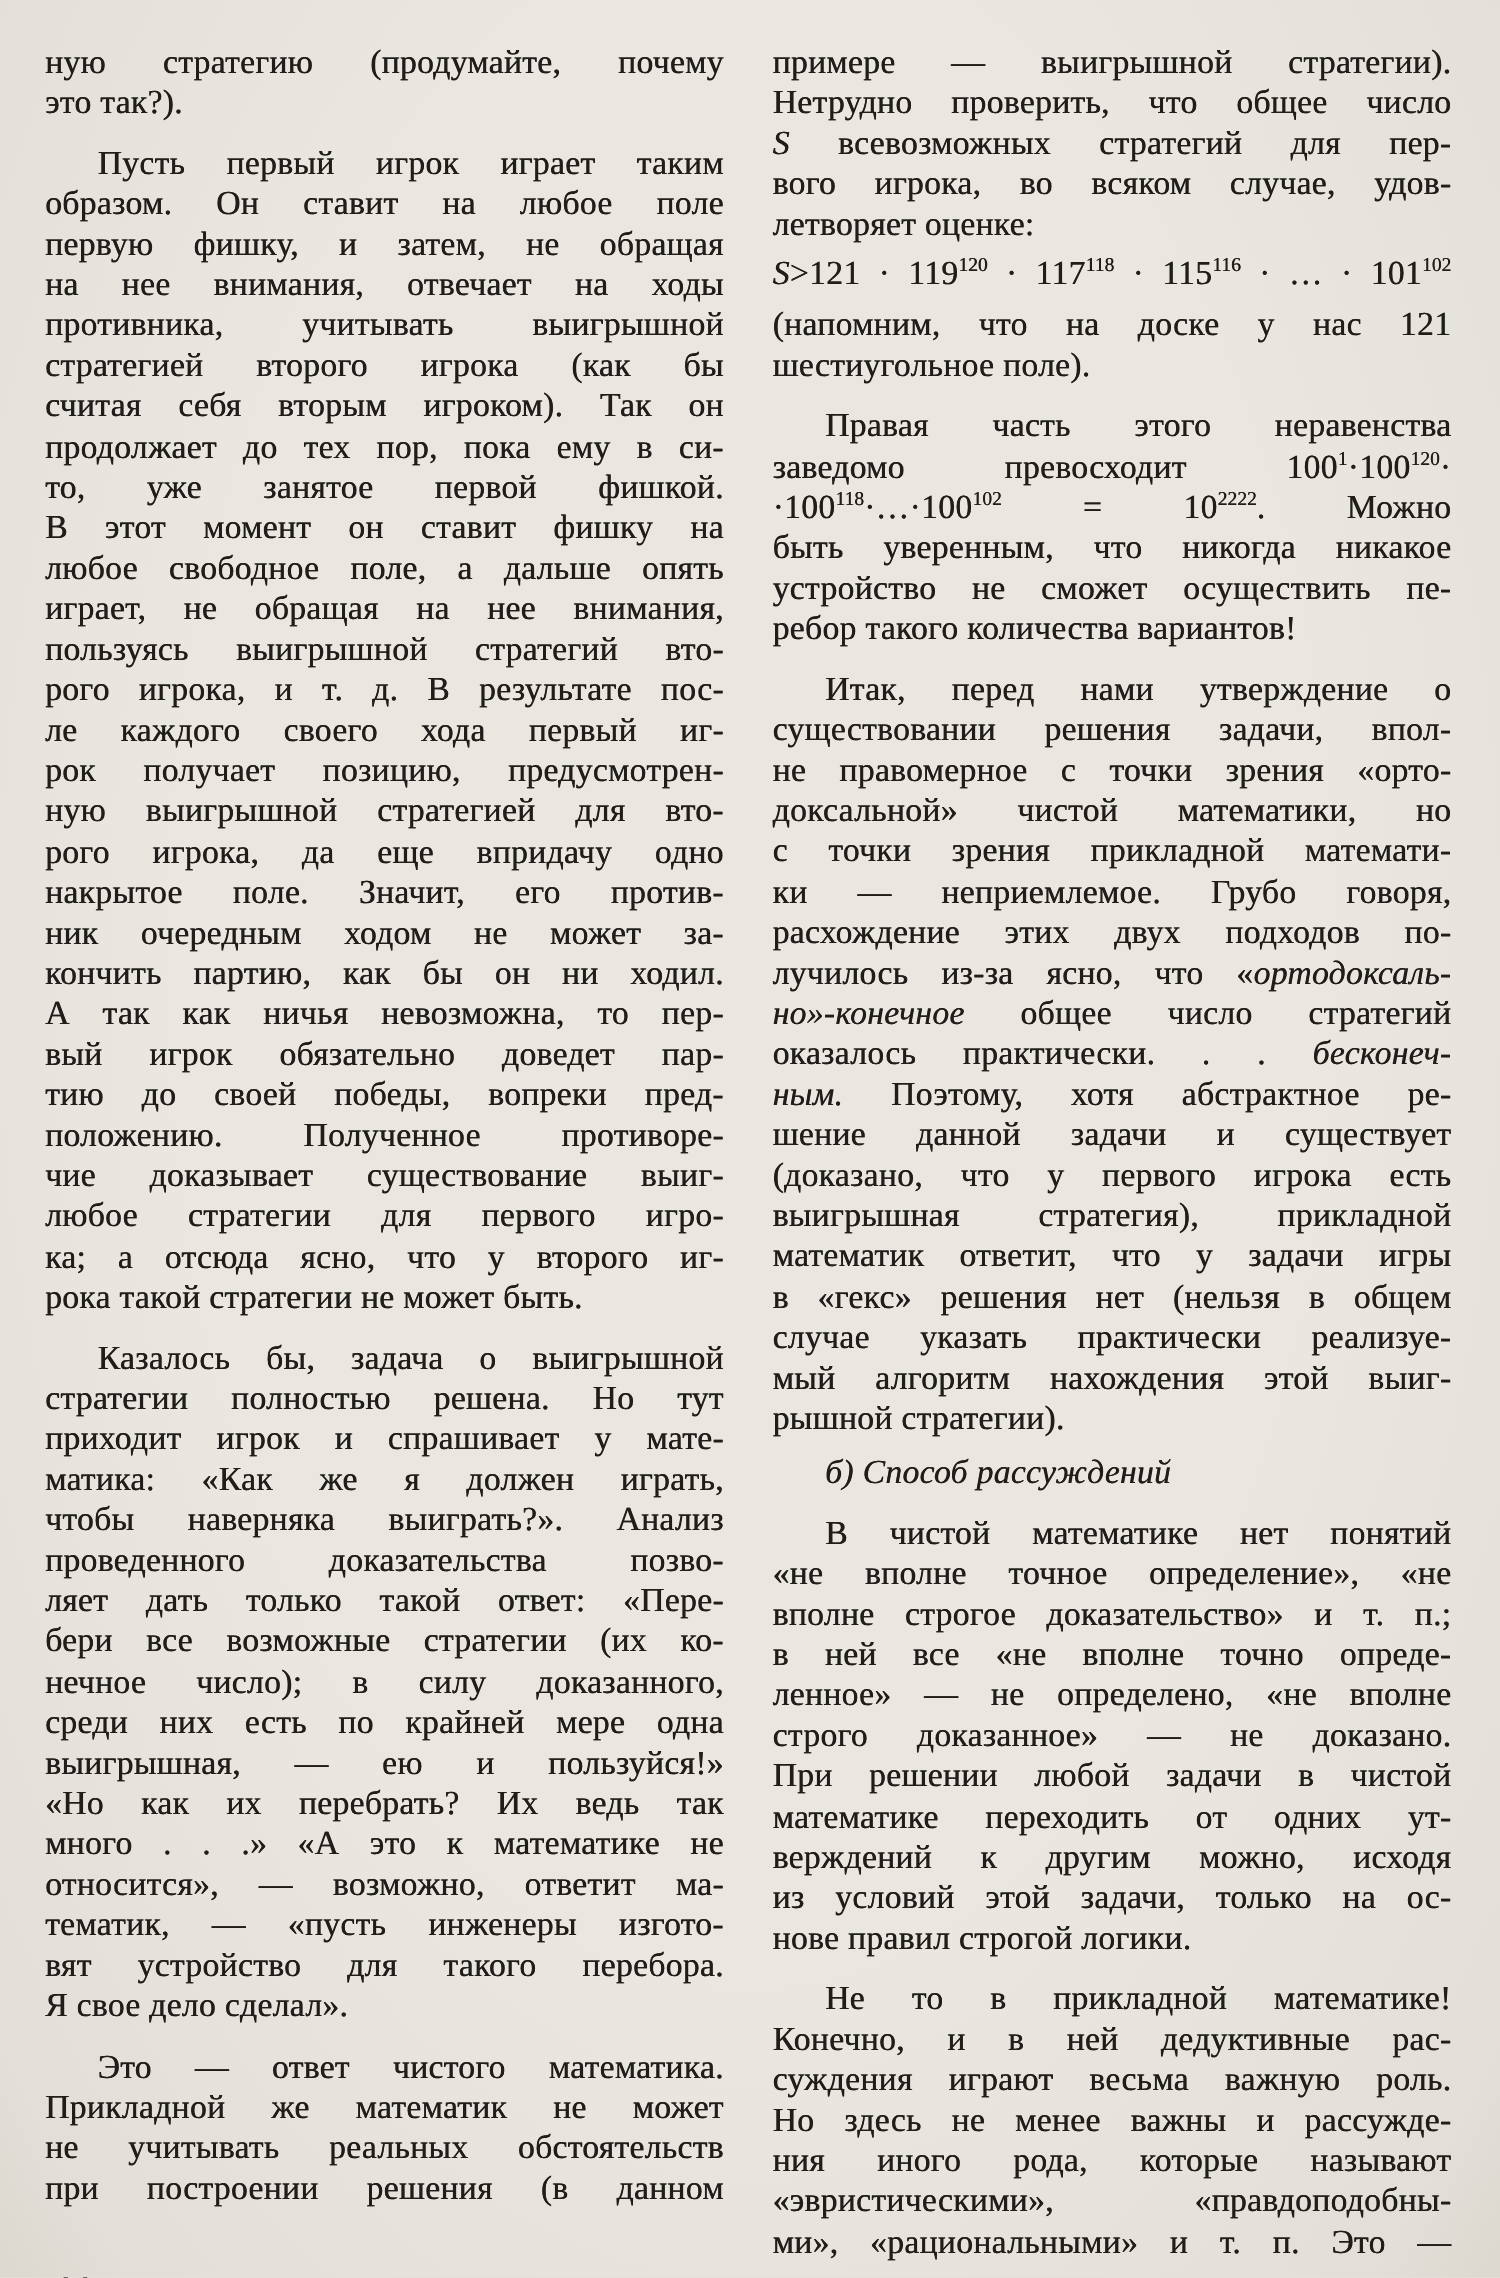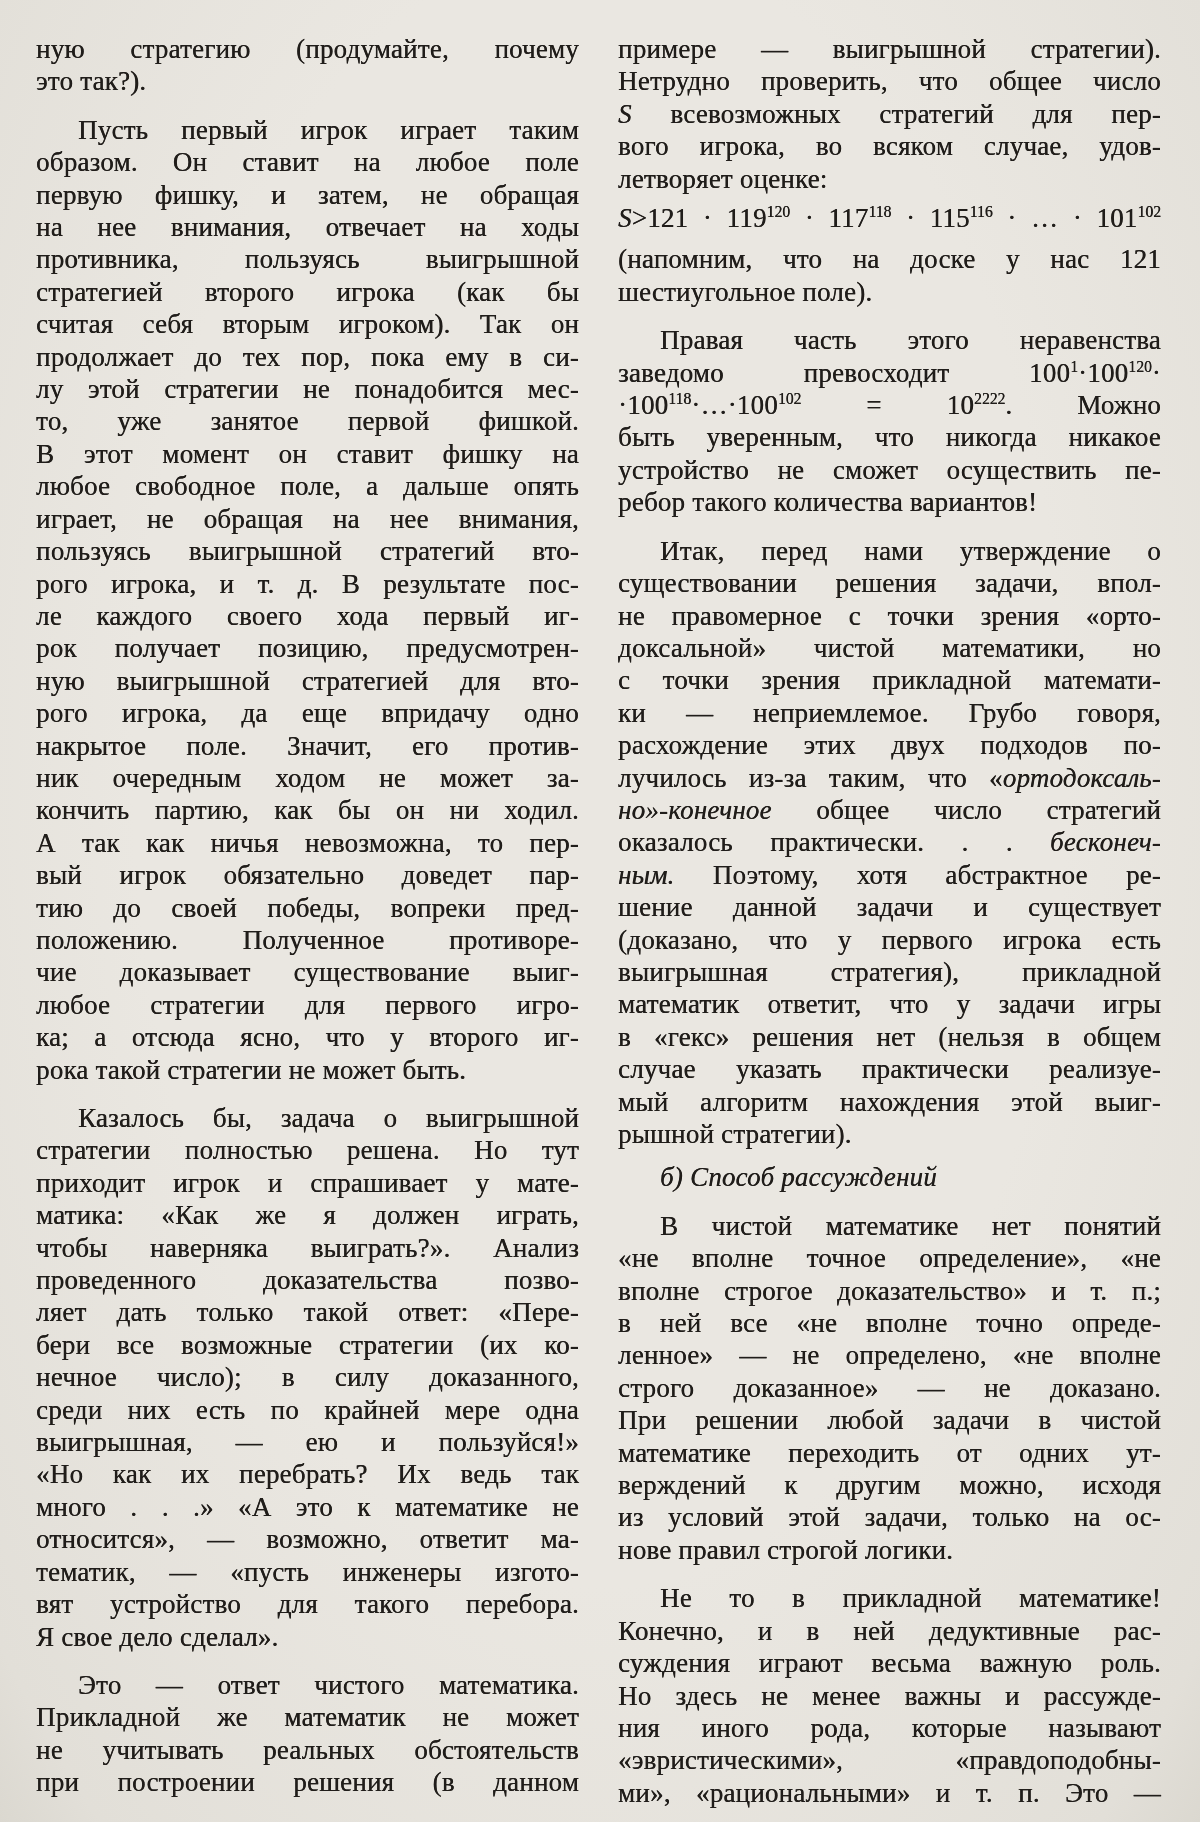--- a/index.html
+++ b/index.html
@@ -55,25 +55,24 @@
 
 <div class="scan">
   <div class="columns">
     <div class="col">
         <div class="line"><span>ную стратегию (продумайте, почему</span></div>
         <div class="line end"><span>это так?).</span></div>
         <div class="line indent"><span>Пусть первый игрок играет таким</span></div>
         <div class="line"><span>образом. Он ставит на любое поле</span></div>
         <div class="line"><span>первую фишку, и затем, не обращая</span></div>
         <div class="line"><span>на нее внимания, отвечает на ходы</span></div>
-        <div class="line"><span>противника, пользуясь выигрышной</span></div>
+        <div class="line"><span>противника, учитывать выигрышной</span></div>
         <div class="line"><span>стратегией второго игрока (как бы</span></div>
         <div class="line"><span>считая себя вторым игроком). Так он</span></div>
         <div class="line"><span>продолжает до тех пор, пока ему в си-</span></div>
-        <div class="line"><span>лу этой стратегии не понадобится мес-</span></div>
         <div class="line"><span>то, уже занятое первой фишкой.</span></div>
         <div class="line"><span>В этот момент он ставит фишку на</span></div>
         <div class="line"><span>любое свободное поле, а дальше опять</span></div>
         <div class="line"><span>играет, не обращая на нее внимания,</span></div>
         <div class="line"><span>пользуясь выигрышной стратегий вто-</span></div>
         <div class="line"><span>рого игрока, и т. д. В результате пос-</span></div>
         <div class="line"><span>ле каждого своего хода первый иг-</span></div>
         <div class="line"><span>рок получает позицию, предусмотрен-</span></div>
         <div class="line"><span>ную выигрышной стратегией для вто-</span></div>
         <div class="line"><span>рого игрока, да еще впридачу одно</span></div>
@@ -125,21 +124,21 @@
         <div class="line"><span>быть уверенным, что никогда никакое</span></div>
         <div class="line"><span>устройство не сможет осуществить пе-</span></div>
         <div class="line end"><span>ребор такого количества вариантов!</span></div>
         <div class="line indent"><span>Итак, перед нами утверждение о</span></div>
         <div class="line"><span>существовании решения задачи, впол-</span></div>
         <div class="line"><span>не правомерное с точки зрения «орто-</span></div>
         <div class="line"><span>доксальной» чистой математики, но</span></div>
         <div class="line"><span>с точки зрения прикладной математи-</span></div>
         <div class="line"><span>ки — неприемлемое. Грубо говоря,</span></div>
         <div class="line"><span>расхождение этих двух подходов по-</span></div>
-        <div class="line"><span>лучилось из-за таким, что «</span><span class="it">ортодоксаль-</span></div>
+        <div class="line"><span>лучилось из-за ясно, что «</span><span class="it">ортодоксаль-</span></div>
         <div class="line"><span class="it">но»-конечное</span><span> общее число стратегий</span></div>
         <div class="line"><span>оказалось практически. . . </span><span class="it">бесконеч-</span></div>
         <div class="line"><span class="it">ным.</span><span> Поэтому, хотя абстрактное ре-</span></div>
         <div class="line"><span>шение данной задачи и существует</span></div>
         <div class="line"><span>(доказано, что у первого игрока есть</span></div>
         <div class="line"><span>выигрышная стратегия), прикладной</span></div>
         <div class="line"><span>математик ответит, что у задачи игры</span></div>
         <div class="line"><span>в «гекс» решения нет (нельзя в общем</span></div>
         <div class="line"><span>случае указать практически реализуе-</span></div>
         <div class="line"><span>мый алгоритм нахождения этой выиг-</span></div>

